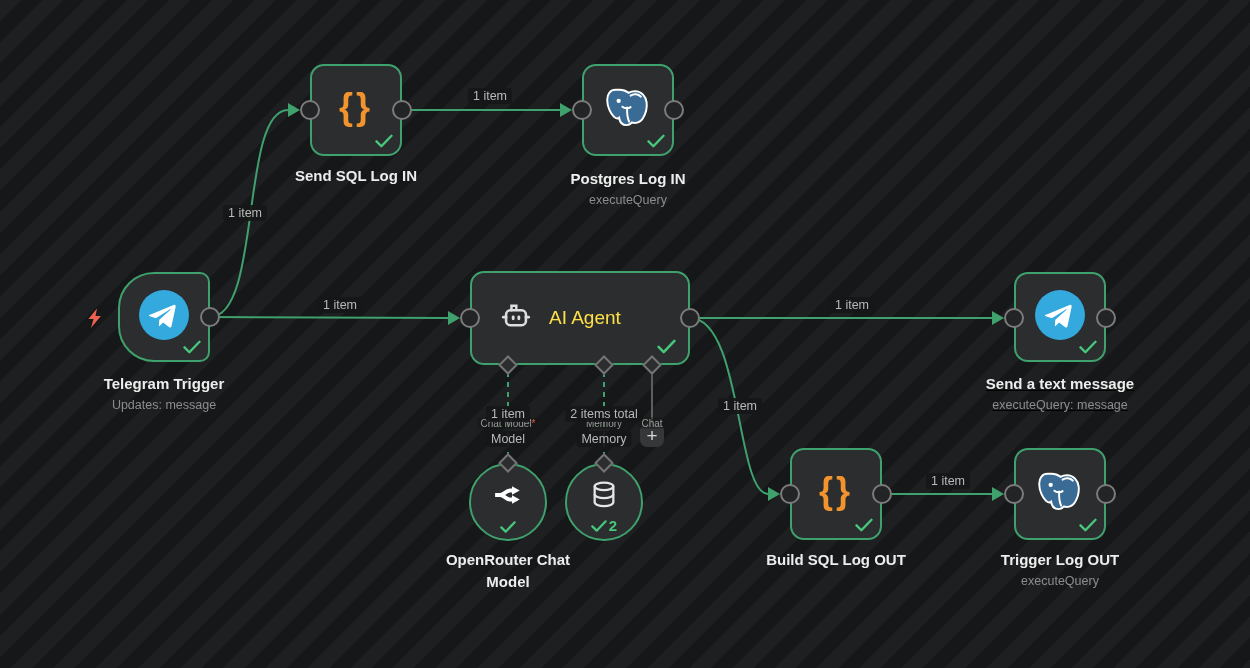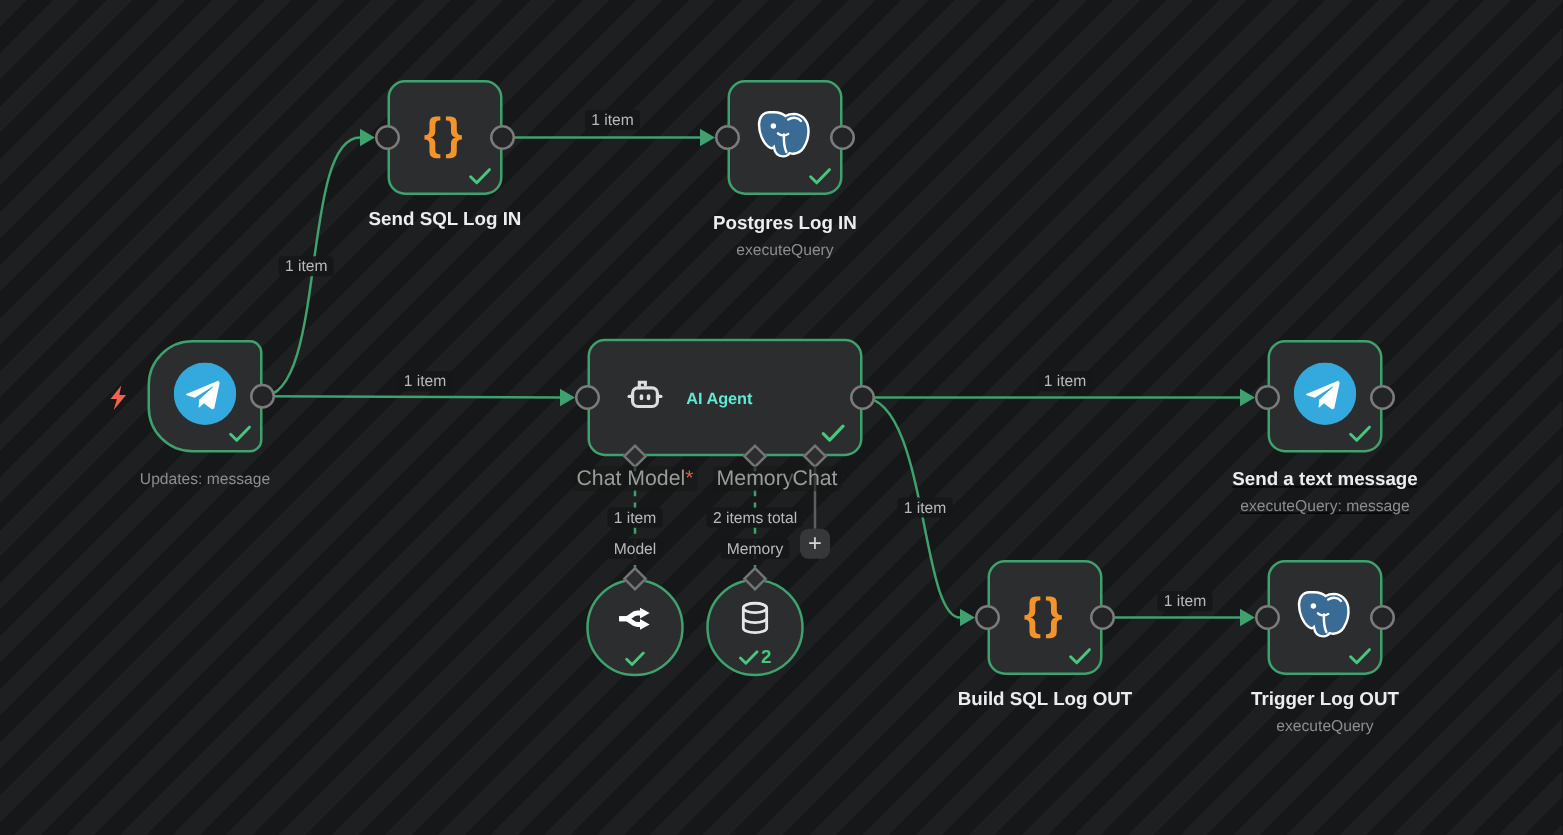--- a/index.html
+++ b/index.html
@@ -28,21 +28,21 @@
     color:#46c77c; font-size:17px; font-weight:700; line-height:1;
   }
   .node.wide .check { right:12px; bottom:6px; }
   .round-check {
     position:absolute; left:0; right:0; bottom:6px; z-index:3;
     display:flex; align-items:center; justify-content:center; gap:2px;
     color:#46c77c; font-size:15px; font-weight:700; line-height:1;
   }
 
   .code-icon { color:#f2932e; font-size:36px; font-weight:700; letter-spacing:3px; line-height:1; padding-bottom:6px; }
-  .agent-title { color:#5eead4; font-size:13px; font-weight:700; }
+  .agent-title { color:#fde047; font-size:19px; font-weight:400; }
 
   .port {
     position:absolute; z-index:3; width:20px; height:20px; border-radius:50%;
     background:#232425; border:2px solid #7b7b7b;
   }
   .diamond {
     position:absolute; z-index:3; width:14px; height:14px;
     background:#2b2d2e; border:2px solid #747474; transform:rotate(45deg);
   }
 
@@ -50,22 +50,22 @@
   .caption .name { color:#ededed; font-size:15px; font-weight:700; line-height:1.45; }
   .caption .sub { color:#8d8d8d; font-size:12.5px; line-height:1.6; }
 
   .wire-label {
     position:absolute; z-index:4; transform:translate(-50%,-50%);
     background:rgba(22,23,24,0.92); color:#b9b9b9; font-size:12.5px;
     padding:1px 5px; border-radius:3px; white-space:nowrap;
   }
   .port-label {
     position:absolute; z-index:4; transform:translate(-50%,-50%);
-    color:#9b9b9b; font-size:17px; white-space:nowrap;
-    background:rgba(22,23,24,0.55); padding:0 3px; border-radius:3px;
+    color:#9b9b9b; font-size:10px; white-space:nowrap;
+    background:rgba(22,23,24,0.55); padding:0 3px; border-radius:3px;margin-top:40px;
   }
   .port-label .req { color:#e3564e; }
 
   .plus-btn {
     position:absolute; z-index:4; width:24px; height:24px; border-radius:7px;
     background:#353738; color:#d6d6d6; font-size:19px; font-weight:400;
     display:flex; align-items:center; justify-content:center; line-height:1; cursor:pointer;
   }
   .bolt { position:absolute; z-index:4; }
 </style>
@@ -264,34 +264,38 @@
   <div class="wire-label" style="left:340px;top:305px;">1 item</div>
   <div class="wire-label" style="left:852px;top:305px;">1 item</div>
   <div class="wire-label" style="left:740px;top:406px;">1 item</div>
   <div class="wire-label" style="left:948px;top:481px;">1 item</div>
   <div class="wire-label" style="left:508px;top:414px;">1 item</div>
   <div class="wire-label" style="left:508px;top:439px;">Model</div>
   <div class="wire-label" style="left:604px;top:414px;">2 items total</div>
   <div class="wire-label" style="left:604px;top:439px;">Memory</div>
 
   <div class="caption" style="left:44px;top:373px;width:240px;">
+    <div class="name">Telegram Trigger</div>
     <div class="sub">Updates: message</div>
   </div>
   <div class="caption" style="left:236px;top:165px;width:240px;">
     <div class="name">Send SQL Log IN</div>
   </div>
   <div class="caption" style="left:508px;top:168px;width:240px;">
     <div class="name">Postgres Log IN</div>
     <div class="sub">executeQuery</div>
   </div>
   <div class="caption" style="left:940px;top:373px;width:240px;text-decoration:underline;">
     <div class="name">Send a text message</div>
     <div class="sub">executeQuery: message</div>
   </div>
   <div class="caption" style="left:716px;top:549px;width:240px;">
     <div class="name">Build SQL Log OUT</div>
   </div>
   <div class="caption" style="left:940px;top:549px;width:240px;">
     <div class="name">Trigger Log OUT</div>
     <div class="sub">executeQuery</div>
   </div>
+  <div class="caption" style="left:433px;top:549px;width:150px;">
+    <div class="name">OpenRouter Chat Model</div>
+  </div>
 
 </div>
 
 </body></html>

